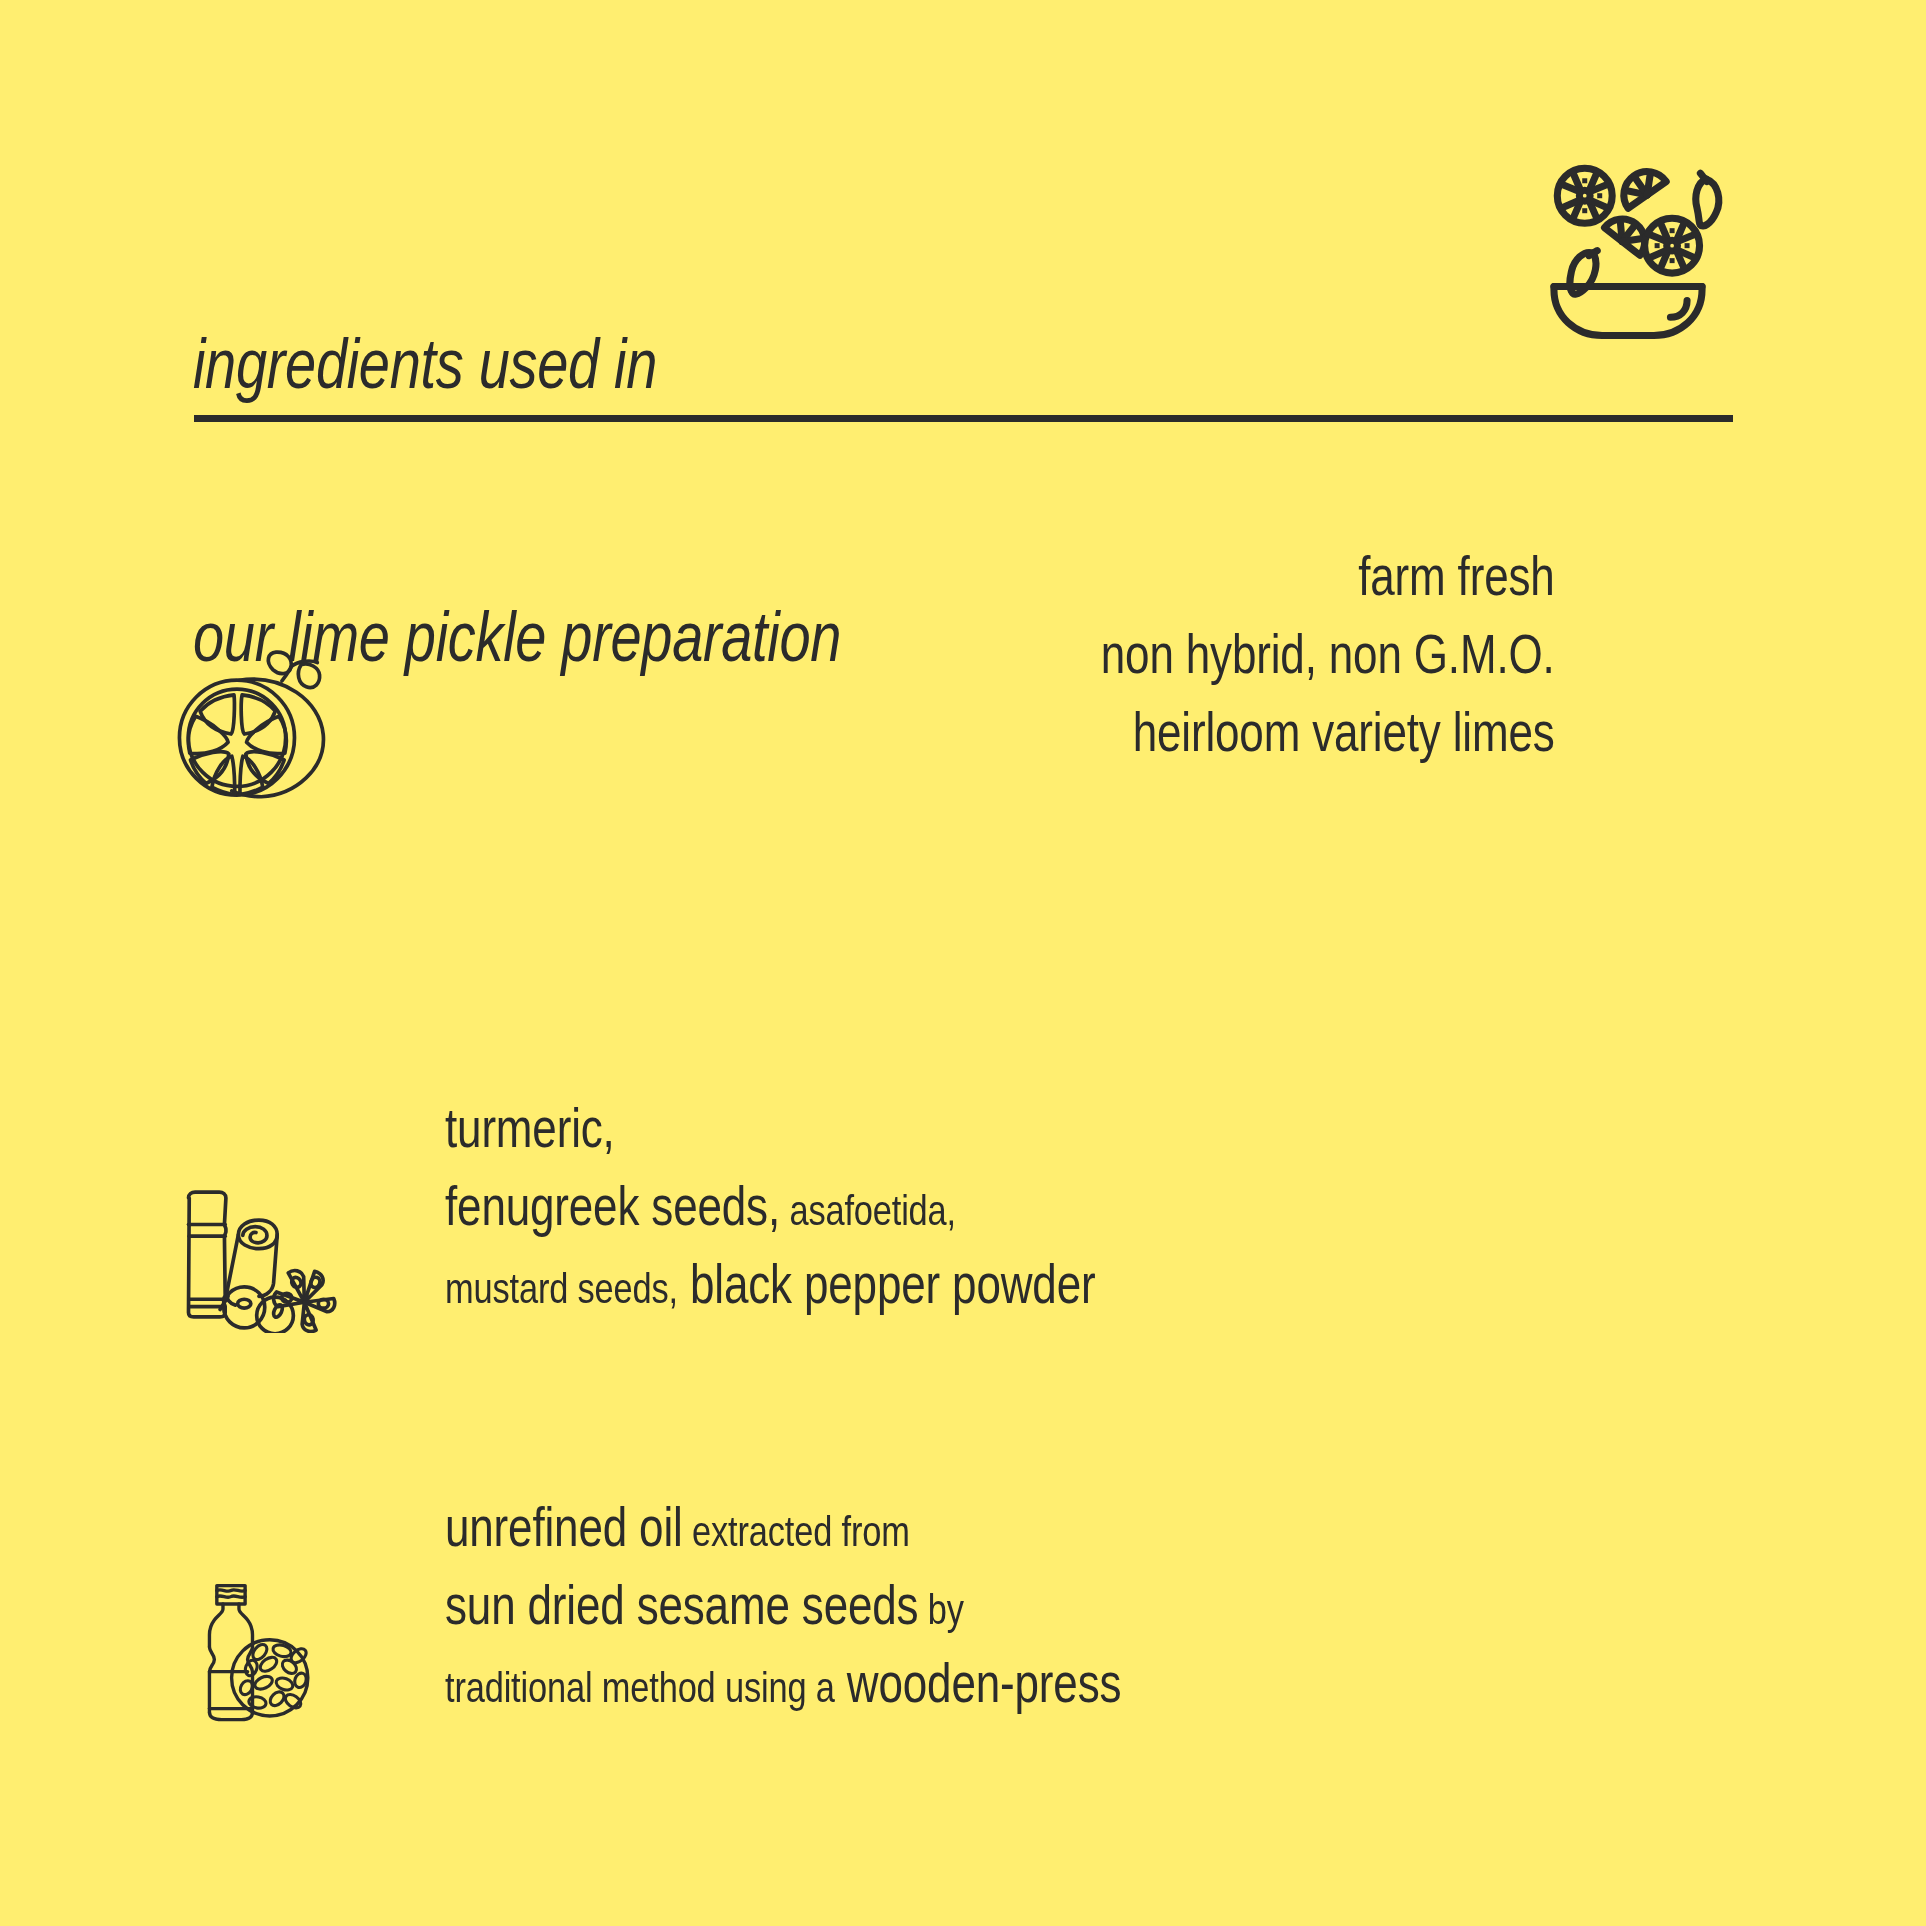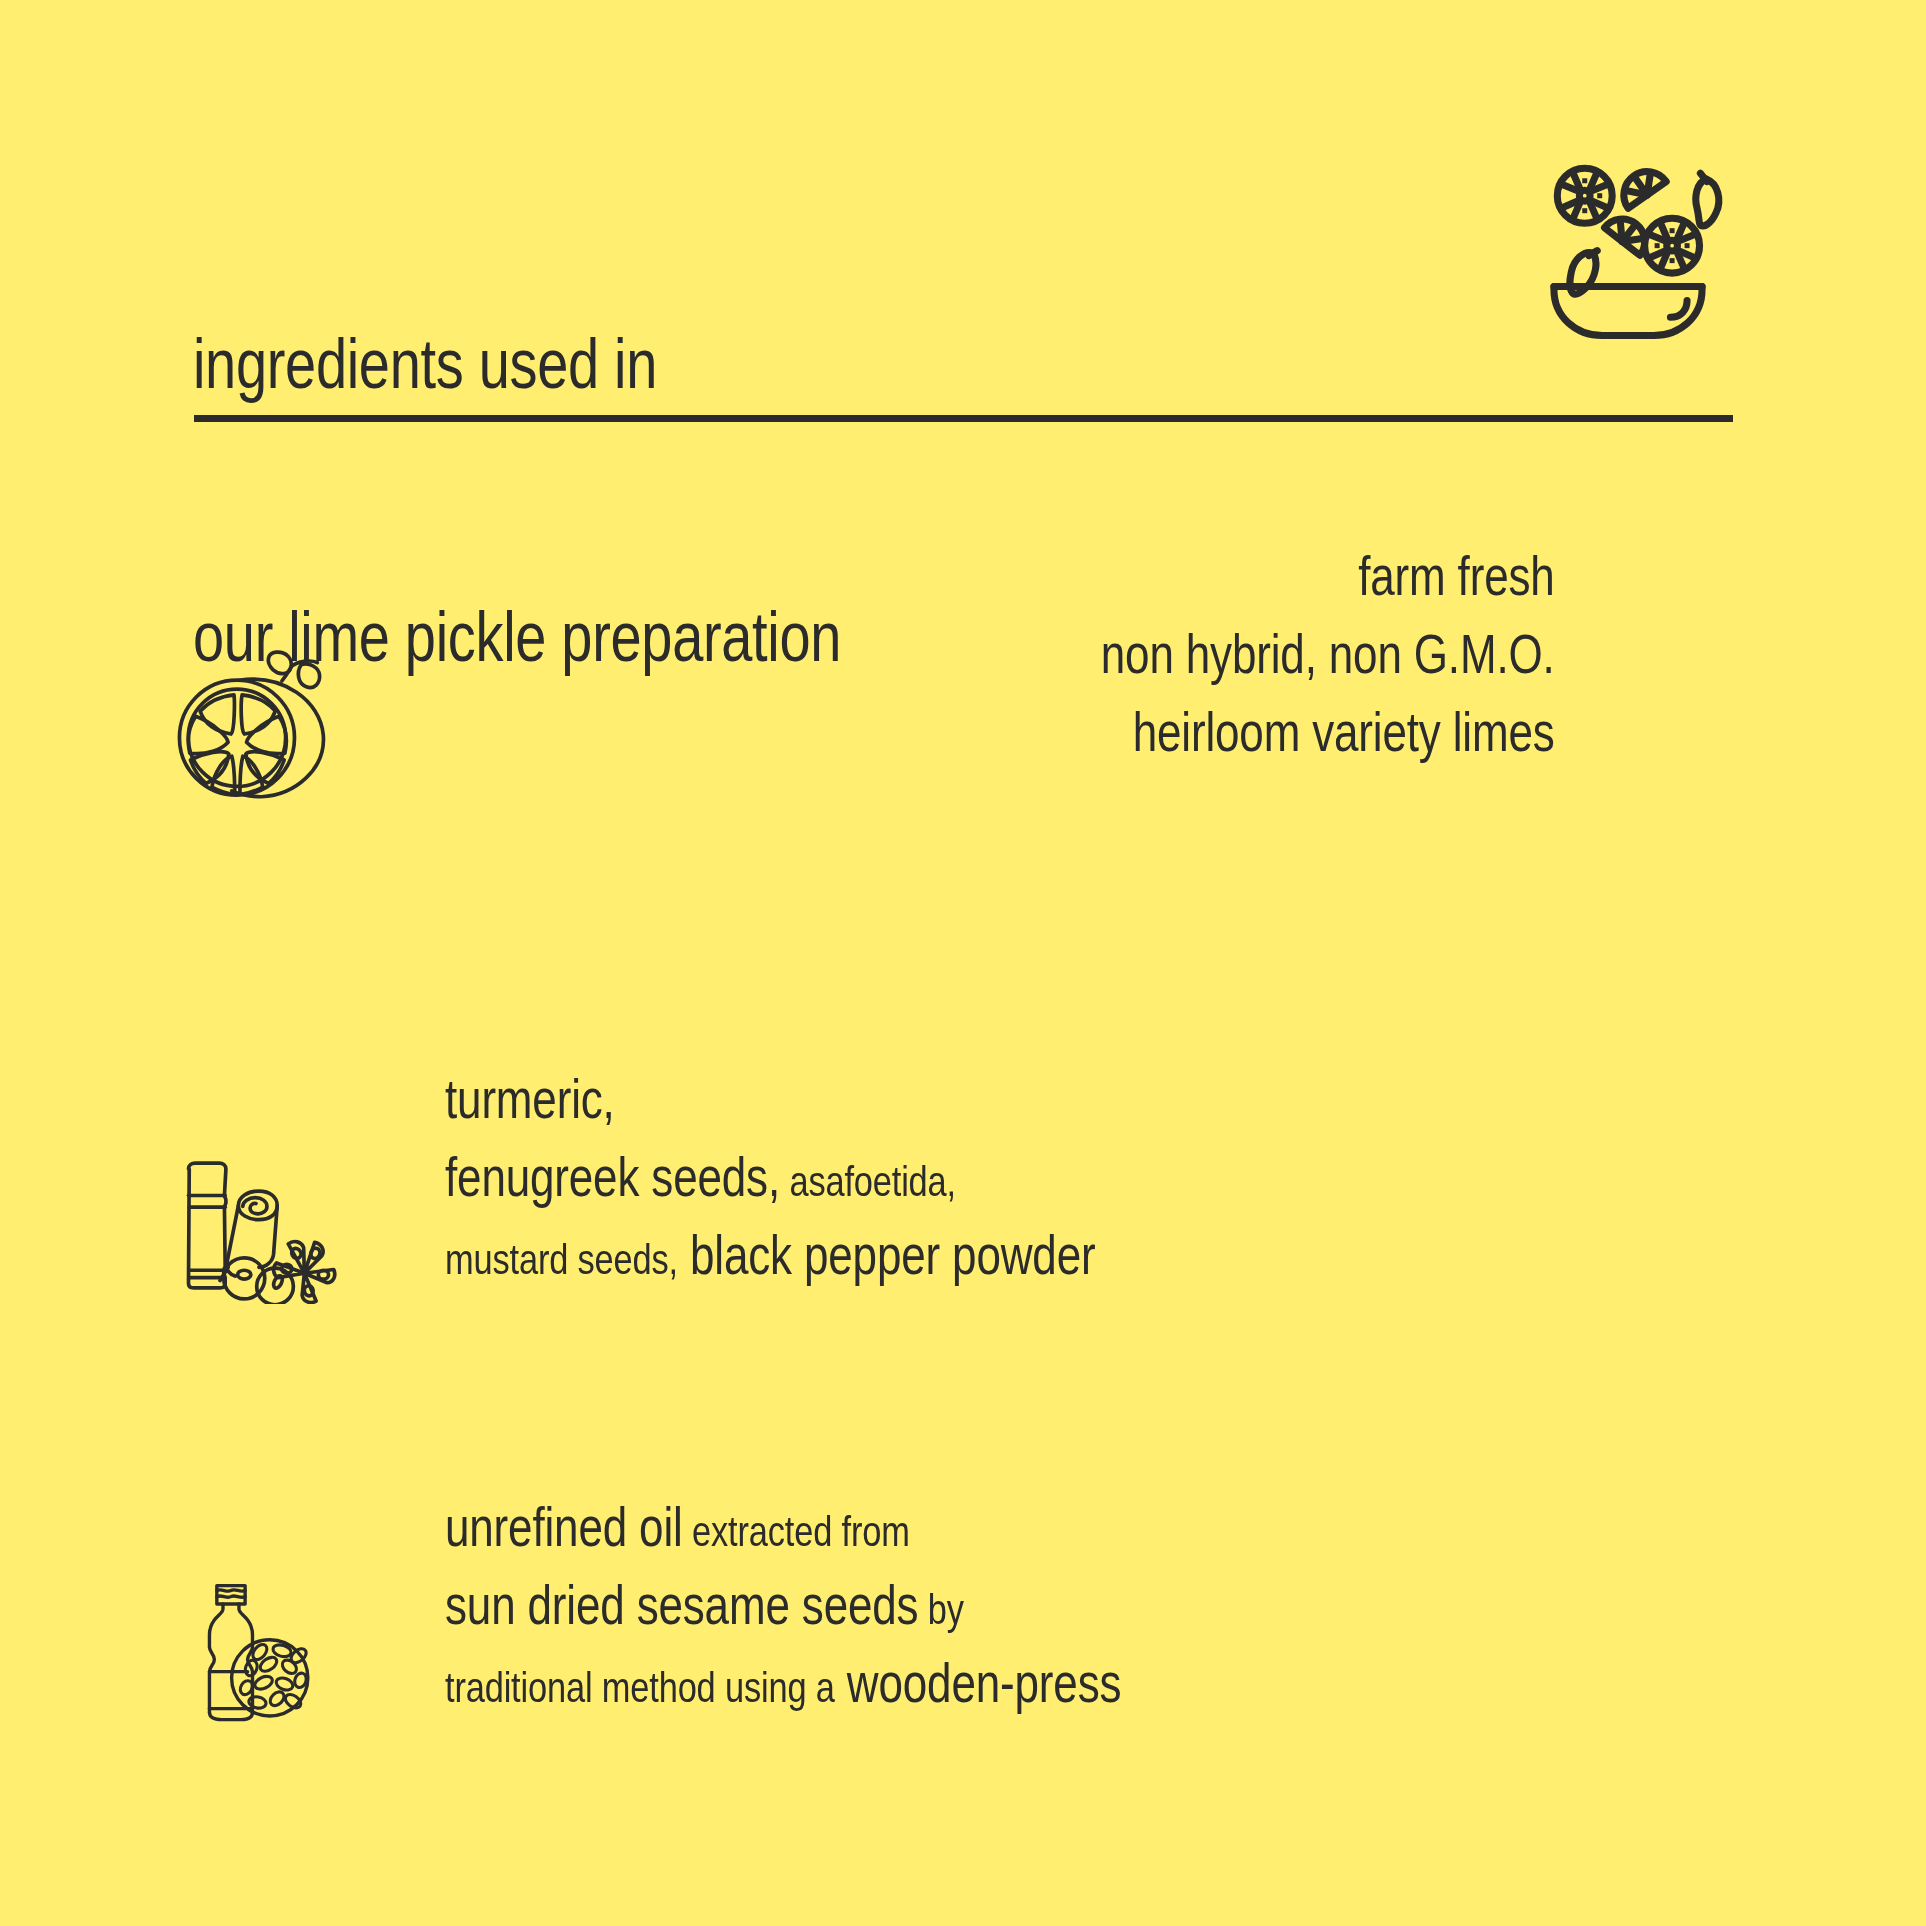--- a/index.html
+++ b/index.html
@@ -16,20 +16,21 @@
     overflow: hidden;
     position: relative;
   }
 
   
   #header {
     position: absolute;
     left: 0; top: 0;
     width: 1926px;
     height: 455px;
+    font-style: italic;
   }
   #header-title {
     position: absolute;
     left: 193px;
     top: 137px;
     width: 1233px;
     font-size: 70px;
     line-height: 1.30;
     letter-spacing: -0.4px;
     font-weight: 400;
@@ -59,21 +60,21 @@
     background: #2B2B2B;
   }
 
   
   .section {
     position: absolute;
     left: 0;
     width: 1926px;
   }
   #section-limes  { top: 544px; height: 347px; text-align: right; }
-  #section-spices { top: 1067px; height: 347px; }
+  #section-spices { top: 1096px; height: 347px; }
   #section-oil    { top: 1495px; height: 347px; text-decoration: underline; }
 
   .section-icon {
     position: absolute;
     display: block;
   }
   .section-icon svg { display: block; width: 100%; height: 100%; }
 
   #icon-limes  { left: 160px;  top: 89px; width: 179px; height: 177px; }
   #icon-spices { left: 166px;  top: 83px; width: 177px; height: 154px; }

